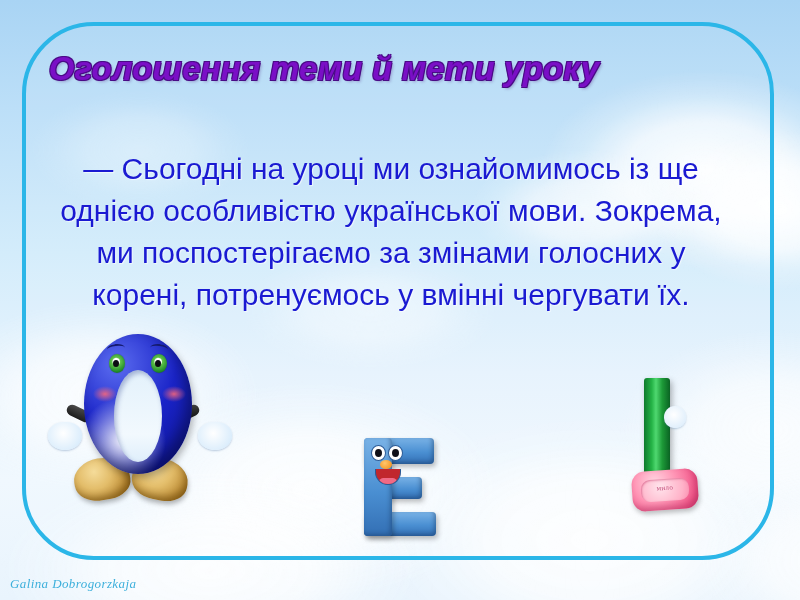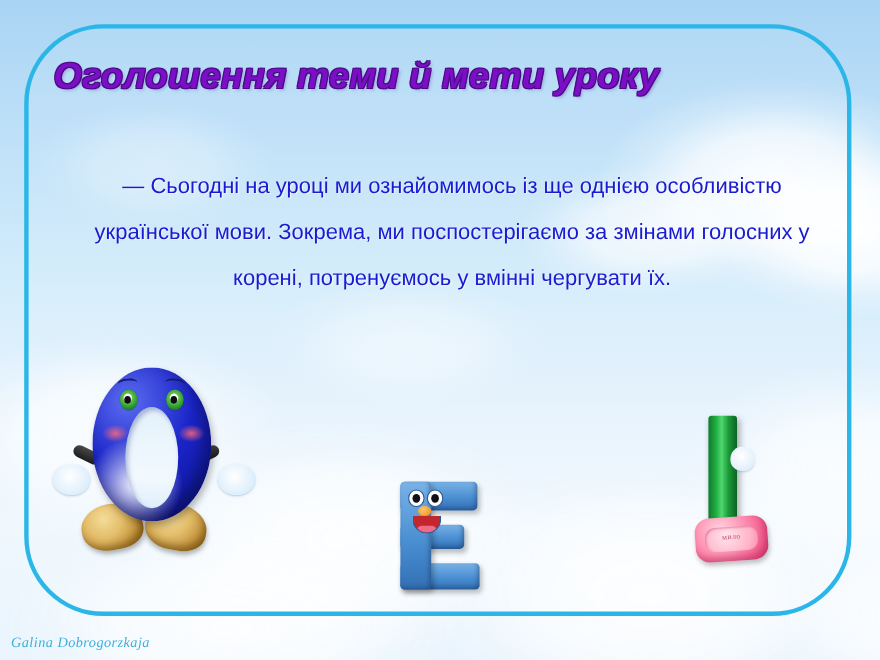--- a/index.html
+++ b/index.html
@@ -87,25 +87,25 @@
        1px -1px 0 #4a0b86,
       -1px  1px 0 #4a0b86,
        1px  1px 0 #4a0b86,
        2px 2px 3px rgba(60,10,110,0.28);
     white-space: nowrap;
   }
 
   
   .body-text {
     position: absolute;
-    left: 66px;
+    left: 46px;
     top: 148px;
     width: 690px;
     text-align: center;
-    font-size: 20px;
+    font-size: 30px;
     line-height: 42px;
     color: #1a1ad2;
     text-shadow: 1px 1px 1px rgba(255,255,255,0.65);
   }
 
   
   .char-o {
     position: absolute;
     left: 52px;
     top: 330px;

